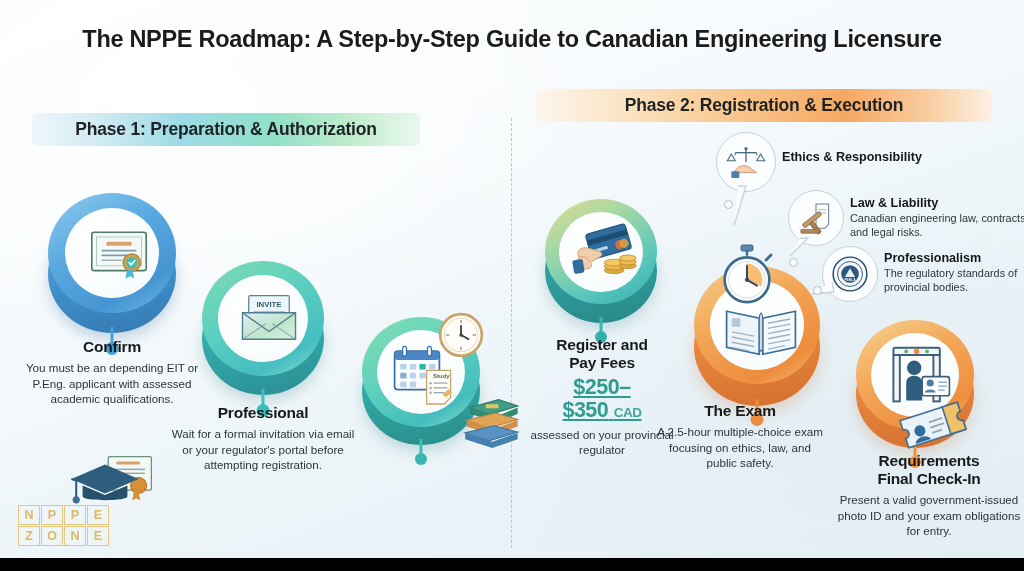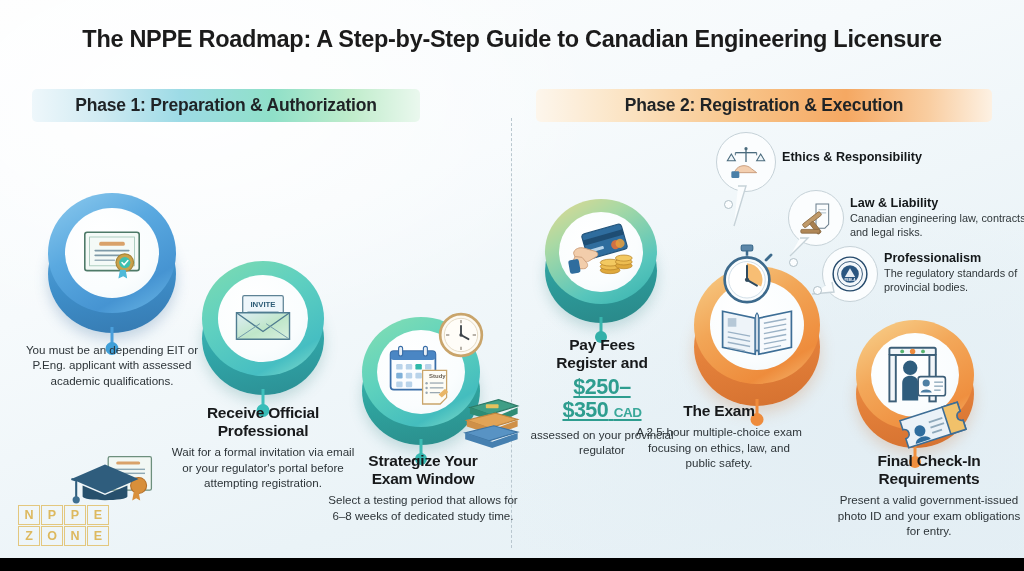--- a/index.html
+++ b/index.html
@@ -25,21 +25,21 @@
   }
 
   
   .banner{
     position:absolute;top:89px;height:33px;border-radius:5px;
     display:flex;align-items:center;justify-content:center;
     font-size:17.5px;font-weight:bold;color:#1f2326;letter-spacing:-0.2px;
     white-space:nowrap;
   }
   #banner1{left:32px;width:388px;
-    background:linear-gradient(90deg,#eef7fb 0%,#cfeaf2 18%,#9ddbe6 38%,#8fe0c8 62%,#bfeccb 82%,#eaf8ee 100%);}
+    background:linear-gradient(90deg,#eef7fb 0%,#cfeaf2 18%,#9ddbe6 38%,#8fe0c8 62%,#bfeccb 82%,#eaf8ee 100%);margin-top:24px;}
   #banner2{left:536px;width:456px;
     background:linear-gradient(90deg,#fdf6ec 0%,#fbe3c2 20%,#f8c489 45%,#f5a862 68%,#f9cda0 86%,#fdf1e3 100%);}
 
   
   .divider{
     position:absolute;left:511px;top:118px;width:0;height:430px;
     border-left:1.4px dashed #b9c7cf;
   }
 
   
@@ -48,21 +48,21 @@
   .disc .base{
     position:absolute;left:0;border-radius:50%;
     filter:blur(0.2px);
   }
   .disc .ring{
     position:absolute;left:0;top:0;border-radius:50%;
   }
   .disc .inner{
     position:absolute;border-radius:50%;
     background:radial-gradient(circle at 38% 32%, #ffffff 0%, #fafdfe 62%, #eef6f9 100%);
-    display:flex;align-items:center;justify-content:center;
+    display:flex;align-items:center;justify-content:flex-end;
     overflow:hidden;
   }
   .stem{position:absolute;left:50%;transform:translateX(-50%);width:3px;}
   .dot{position:absolute;left:50%;transform:translateX(-50%);border-radius:50%;}
 
   
   .steptext{position:absolute;text-align:center;}
   .steptitle{font-size:15.5px;font-weight:bold;color:#17191b;line-height:1.17;letter-spacing:-0.2px;}
   .stepdesc{font-size:11.6px;color:#2d3438;line-height:1.33;margin-top:4px;}
   .price{font-size:21.5px;font-weight:bold;color:#2e9d8f;line-height:1.08;margin-top:4px;letter-spacing:-0.5px;text-decoration:underline;}
@@ -129,20 +129,21 @@
           <path d="M62.5 62 l2.6 2.8 l4.8 -5.4" stroke="#fff" stroke-width="1.8" fill="none" stroke-linecap="round"></path>
           <path d="M60 71 l-2 11 l6 -3 l5 3 l-2 -11z" fill="#4fb9d9"></path>
         </svg>
       </div>
     </div>
     <div class="stem" style="top:134px;height:20px;background:#4a9fdc;"></div>
     <div class="dot" style="top:149px;width:13px;height:13px;background:#3f9fd8;"></div>
   </div>
   <div class="steptext" style="left:8px;top:338px;width:208px;">
     <div class="steptitle">
+      <div>Confirm</div>
     </div>
     <div class="stepdesc">You must be an depending EIT or P.Eng. applicant with assessed academic qualifications.</div>
   </div>
   <div class="deco" style="left:65px;top:450px;">
     <svg width="96" height="66" viewBox="0 0 120 82">
       <rect x="54" y="8" width="54" height="42" rx="2" fill="#f2f8f4" stroke="#6d8f7d" stroke-width="1.6"></rect>
       <rect x="64" y="14" width="30" height="4" rx="2" fill="#d9a26a"></rect>
       <rect x="60" y="23" width="40" height="1.8" fill="#8ea9b4"></rect>
       <rect x="60" y="28" width="40" height="1.8" fill="#8ea9b4"></rect>
       <rect x="60" y="33" width="24" height="1.8" fill="#a6bcc6"></rect>
@@ -179,21 +180,20 @@
           <path d="M16 42 l34 24 l34 -24" fill="none" stroke="#4f7c90" stroke-width="1.8"></path>
           <path d="M16 76 l30 -20 M84 76 l-30 -20" stroke="#6d97a8" stroke-width="1.2" fill="none"></path>
         </svg>
       </div>
     </div>
     <div class="stem" style="top:128px;height:20px;background:#3fc0bc;"></div>
     <div class="dot" style="top:143px;width:13px;height:13px;background:#38bdb9;"></div>
   </div>
   <div class="steptext" style="left:165px;top:404px;width:196px;">
     <div class="steptitle">
-      <div>Receive Official</div>
       <div>Professional</div>
     </div>
     <div class="stepdesc">Wait for a formal invitation via email or your regulator's portal before attempting registration.</div>
   </div>
 
   <div class="node" style="left:362px;top:317px;">
     <div class="disc" style="width:118px;height:128px;">
       <div class="base" style="top:20px;width:118px;height:108px;
         background:linear-gradient(170deg,#47beb4 0%,#2fa39e 55%,#2a8c8b 100%);
         box-shadow:0 6px 13px rgba(60,140,140,0.25);"></div>
@@ -250,27 +250,20 @@
     <svg width="62" height="58" viewBox="0 0 78 72">
       <path d="M10 14 l36 -10 l24 8 l-36 11z" fill="#3f9e86" stroke="#2d7a66" stroke-width="1.5"></path>
       <rect x="30" y="10" width="16" height="5" rx="1" fill="#e5c25e"></rect>
       <path d="M10 14 v8 l34 11 l26 -11 v-8 l-26 11z" fill="#2f8c74"></path>
       <path d="M6 30 l36 -9 l28 8 l-36 11z" fill="#e2a457" stroke="#c0863f" stroke-width="1.5"></path>
       <path d="M6 30 v8 l34 11 l30 -11 v-8 l-30 11z" fill="#cf9048"></path>
       <path d="M4 46 l36 -9 l30 8 l-36 11z" fill="#5893c4" stroke="#3d74a3" stroke-width="1.5"></path>
       <path d="M4 46 v8 l34 11 l32 -11 v-8 l-32 11z" fill="#4680b0"></path>
     </svg>
   </div>
-  <div class="steptext" style="left:326px;top:452px;width:194px;">
-    <div class="steptitle">
-      <div>Strategize Your</div>
-      <div>Exam Window</div>
-    </div>
-    <div class="stepdesc">Select a testing period that allows for 6–8 weeks of dedicated study time.</div>
-  </div>
 
   <div class="node" style="left:545px;top:199px;">
     <div class="disc" style="width:112px;height:124px;">
       <div class="base" style="top:19px;width:112px;height:105px;
         background:linear-gradient(170deg,#3fb3ad 0%,#2d9b9a 55%,#298788 100%);
         box-shadow:0 6px 13px rgba(60,140,140,0.25);"></div>
       <div class="ring" style="width:112px;height:105px;
         background:linear-gradient(150deg,#e6d98f 0%,#a9d9a4 30%,#58c6bc 70%,#34b0ae 100%);"></div>
       <div class="inner" style="left:14px;top:13px;width:84px;height:80px;">
         <svg viewBox="0 0 100 100" width="76" height="76">
@@ -293,22 +286,22 @@
             <ellipse cx="80" cy="58" rx="11" ry="4" fill="#f3c961" stroke="#b9862a" stroke-width="1"></ellipse>
           </g>
         </svg>
       </div>
     </div>
     <div class="stem" style="top:118px;height:18px;background:#38b5ad;"></div>
     <div class="dot" style="top:132px;width:12px;height:12px;background:#33b0a9;"></div>
   </div>
   <div class="steptext" style="left:512px;top:336px;width:180px;">
     <div class="steptitle">
+      <div>Register and</div>
       <div>Pay Fees</div>
-      <div>Register and</div>
     </div>
     <div class="price">
       <div>$250–</div>
       <div><span>$350</span> <span class="cad">CAD</span></div>
     </div>
     <div class="stepdesc">assessed on your provincial regulator</div>
   </div>
 
   <div class="node" style="left:694px;top:266px;">
     <div class="disc" style="width:126px;height:140px;">
@@ -349,21 +342,21 @@
       <line x1="35" y1="9" x2="35" y2="15" stroke="#3d6a8c" stroke-width="3"></line>
       <circle cx="35" cy="44" r="27" fill="#fbfdfe" stroke="#3d6a8c" stroke-width="3.2"></circle>
       <circle cx="35" cy="44" r="22" fill="#ffffff" stroke="#c7d7e2" stroke-width="1"></circle>
       <path d="M35 44 L35 24 A20 20 0 0 1 52 52 Z" fill="#f6b35c" opacity="0.85"></path>
       <line x1="35" y1="44" x2="35" y2="27" stroke="#2f4a5e" stroke-width="2.4" stroke-linecap="round"></line>
       <line x1="35" y1="44" x2="47" y2="51" stroke="#2f4a5e" stroke-width="2.4" stroke-linecap="round"></line>
       <circle cx="35" cy="44" r="2.6" fill="#2f4a5e"></circle>
       <line x1="58" y1="20" x2="64" y2="14" stroke="#3d6a8c" stroke-width="3.4" stroke-linecap="round"></line>
     </svg>
   </div>
-  <div class="steptext" style="left:635px;top:402px;width:168px;">
+  <div class="steptext" style="left:656px;top:402px;width:168px;">
     <div class="steptitle">
       <div>The Exam</div>
     </div>
     <div class="stepdesc">A 2.5-hour multiple-choice exam focusing on ethics, law, and public safety.</div>
   </div>
 
   <div class="node" style="left:856px;top:320px;">
     <div class="disc" style="width:118px;height:128px;">
       <div class="base" style="top:20px;width:118px;height:108px;
         background:linear-gradient(170deg,#f29a4c 0%,#e3803a 55%,#d4702f 100%);
@@ -404,22 +397,22 @@
         <g fill="#8fa9bb">
             <rect x="40" y="30" width="18" height="2.4"></rect>
             <rect x="40" y="37" width="18" height="2.4"></rect>
             <rect x="40" y="44" width="13" height="2.4"></rect>
           </g>
       </g>
     </svg>
   </div>
   <div class="steptext" style="left:836px;top:452px;width:186px;">
     <div class="steptitle">
+      <div>Requirements</div>
       <div>Final Check-In</div>
-      <div>Requirements</div>
     </div>
     <div class="stepdesc">Present a valid government-issued photo ID and your exam obligations for entry.</div>
   </div>
 
   <div class="callout" style="left:716px;top:132px;">
     <div class="bubble" style="left:0;top:0;width:58px;height:58px;">
       <svg viewBox="0 0 60 60" width="40" height="40">
         <line x1="30" y1="10" x2="30" y2="30" stroke="#4a6b7d" stroke-width="2"></line>
         <line x1="14" y1="16" x2="46" y2="16" stroke="#4a6b7d" stroke-width="2"></line>
         <circle cx="30" cy="10" r="2.4" fill="#4a6b7d"></circle>

